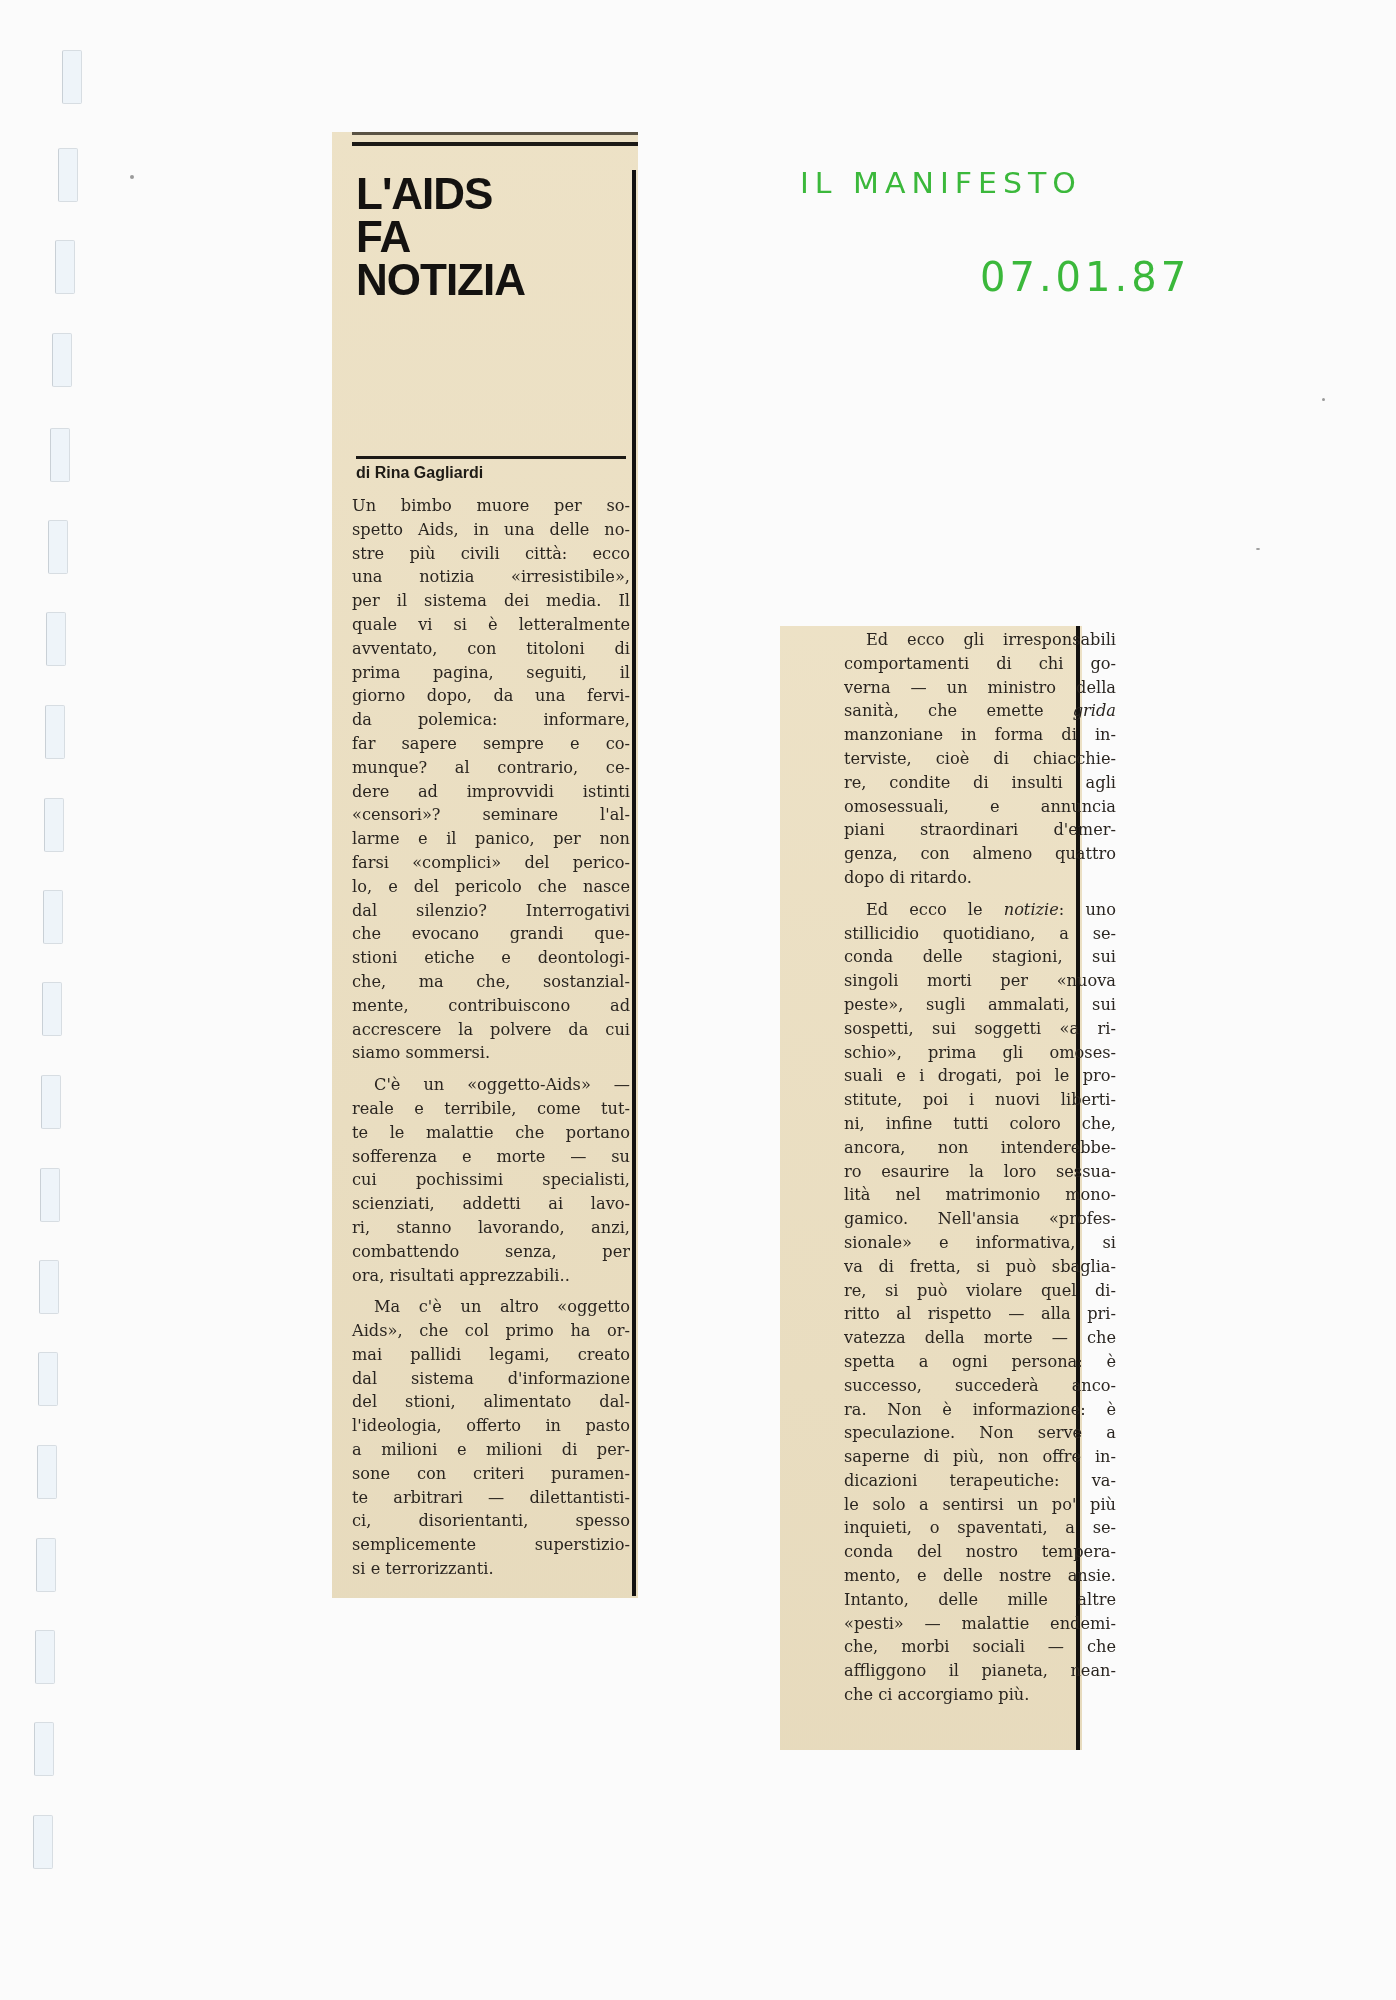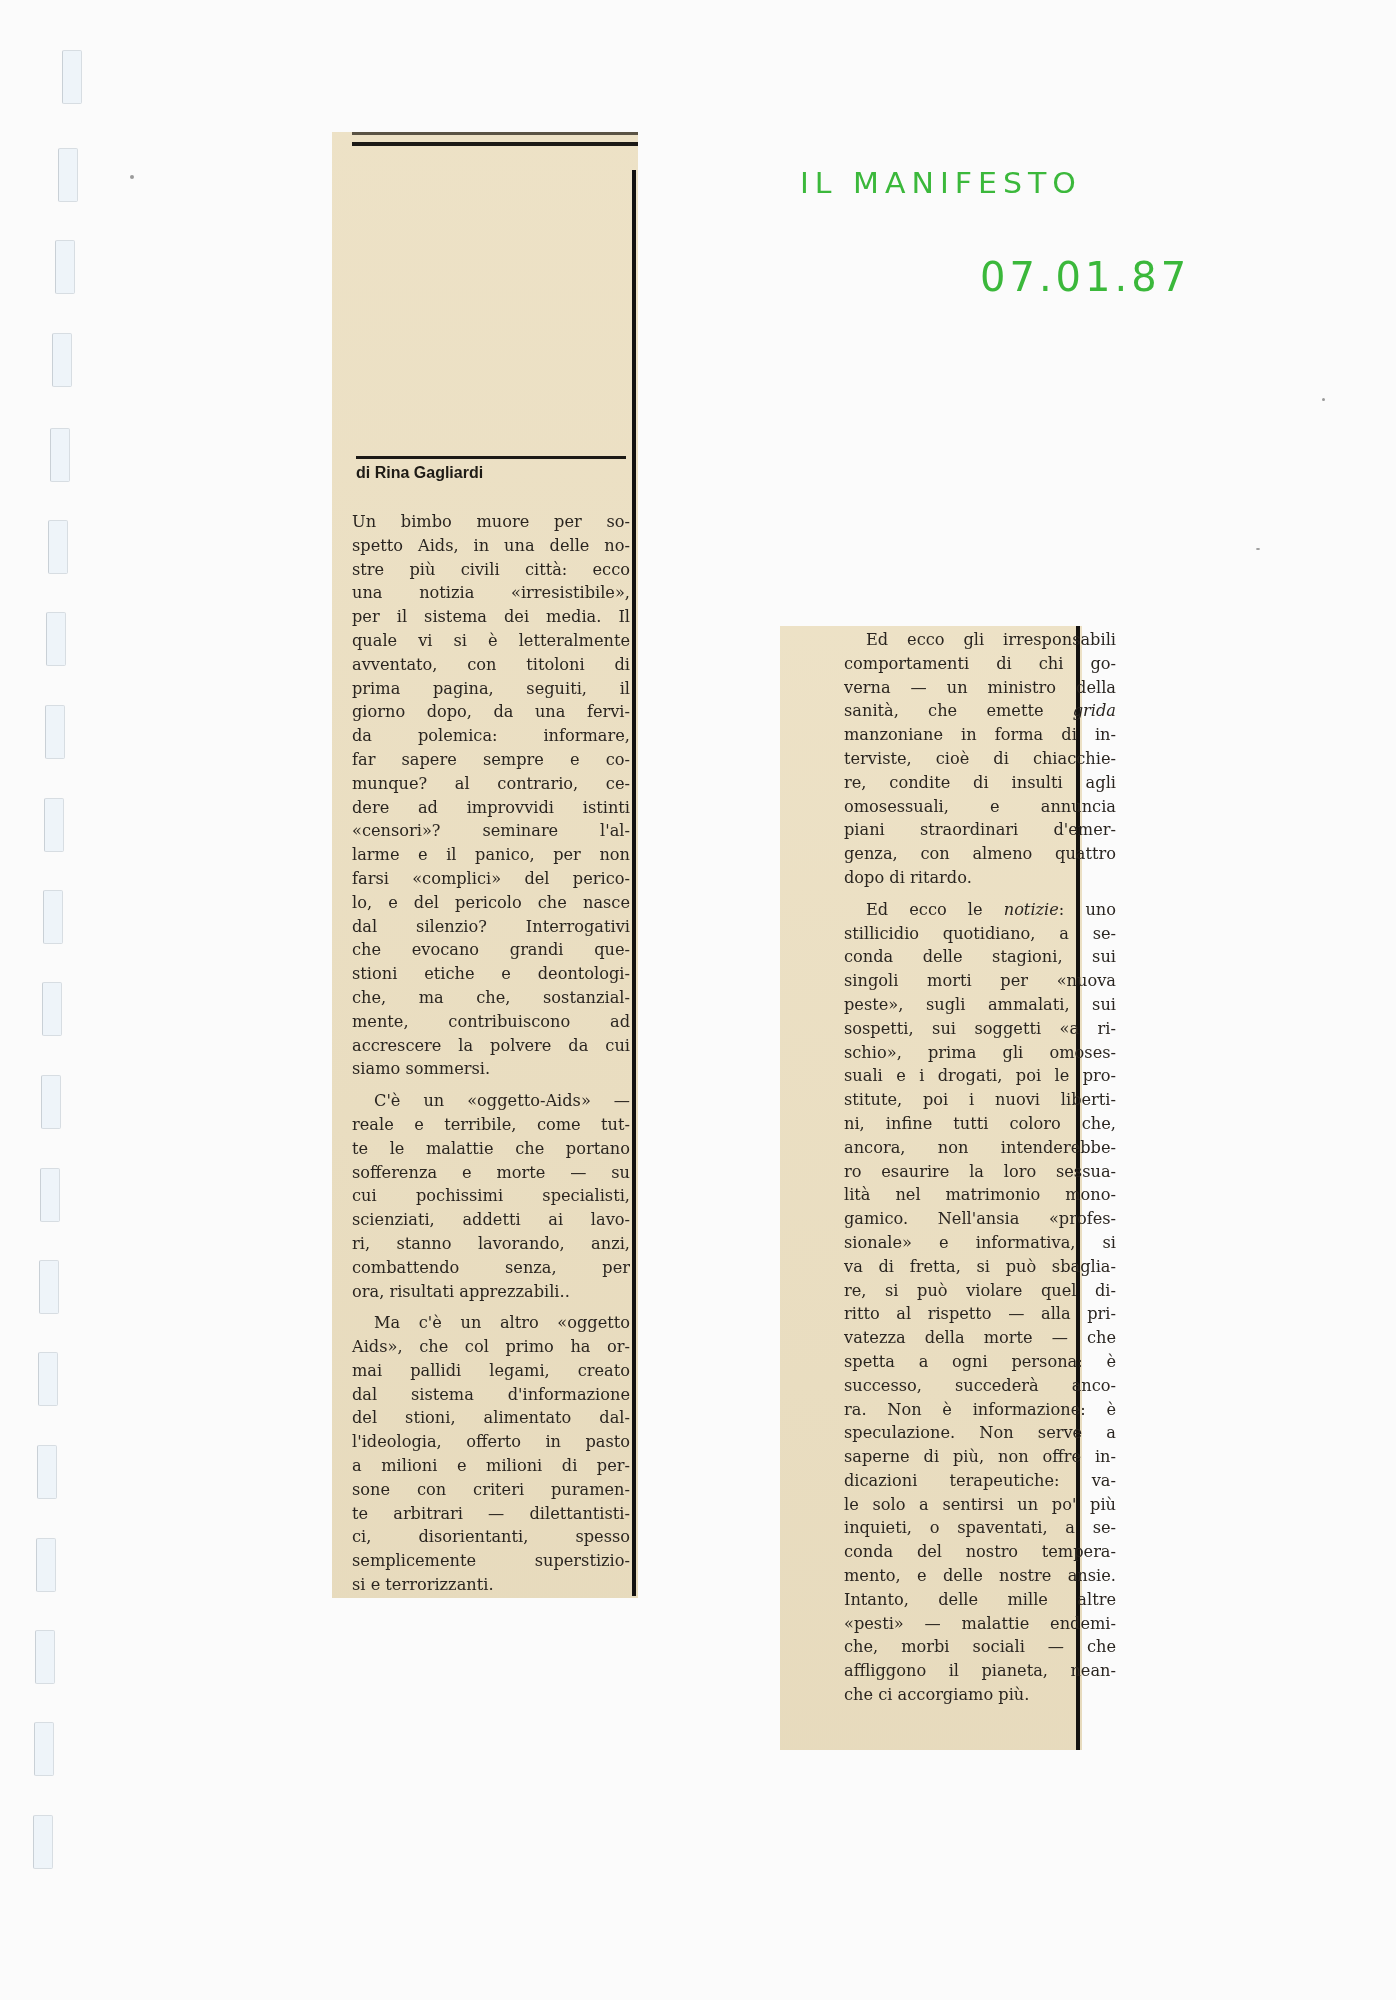--- a/index.html
+++ b/index.html
@@ -45,21 +45,21 @@
   .byline {
     position:absolute; left: 24px; top: 332px; width: 270px; 
     font-family: "Liberation Sans", sans-serif; font-weight: bold; font-size: 16px; color:#1e1b16;
   }
 
   .body-text {
     position: absolute; color: #2a2520;
     font-family: "DejaVu Serif", serif; font-size: 16.2px; line-height: 23.8px;
     text-align: justify;
   }
-  #clip-left .body-text { left: 20px; top: 378px; width: 278px; }
+  #clip-left .body-text { left: 20px; top: 362px; width: 278px; }
   #clip-right .body-text { left: 22px; top: 0px; width: 272px; }
   .line { display:block; white-space: nowrap; text-align-last: justify; text-align: justify; }
   .line.last { text-align-last: left; }
   .para-gap { height: 8px; }
   .indent { padding-left: 22px; }
   em { font-style: italic; }
 
   .handwrite {
     position: absolute; color: #3bb83b; font-family: "DejaVu Sans", sans-serif;
     font-weight: normal; letter-spacing: 6px;
@@ -101,20 +101,25 @@
 <div class="handwrite" id="hand-date">07.01.87</div>
 
 <div class="clip" id="clip-left">
   <div class="rule-top-1"></div>
   <div class="rule-top-2"></div>
   <div class="vrule-left"></div>
 
   <div class="ghost-text"></div>
   <div class="ghost-big"></div>
 
+  <div class="headline">
+    <div>L'AIDS</div>
+    <div>FA</div>
+    <div>NOTIZIA</div>
+  </div>
 
   <div class="byline-rule"></div>
   <div class="byline">di Rina Gagliardi</div>
 
   <div class="body-text" id="left-body">
       <div>
         <span class="line">Un bimbo muore per so-</span>
         <span class="line">spetto Aids, in una delle no-</span>
         <span class="line">stre più civili città: ecco</span>
         <span class="line">una notizia «irresistibile»,</span>

